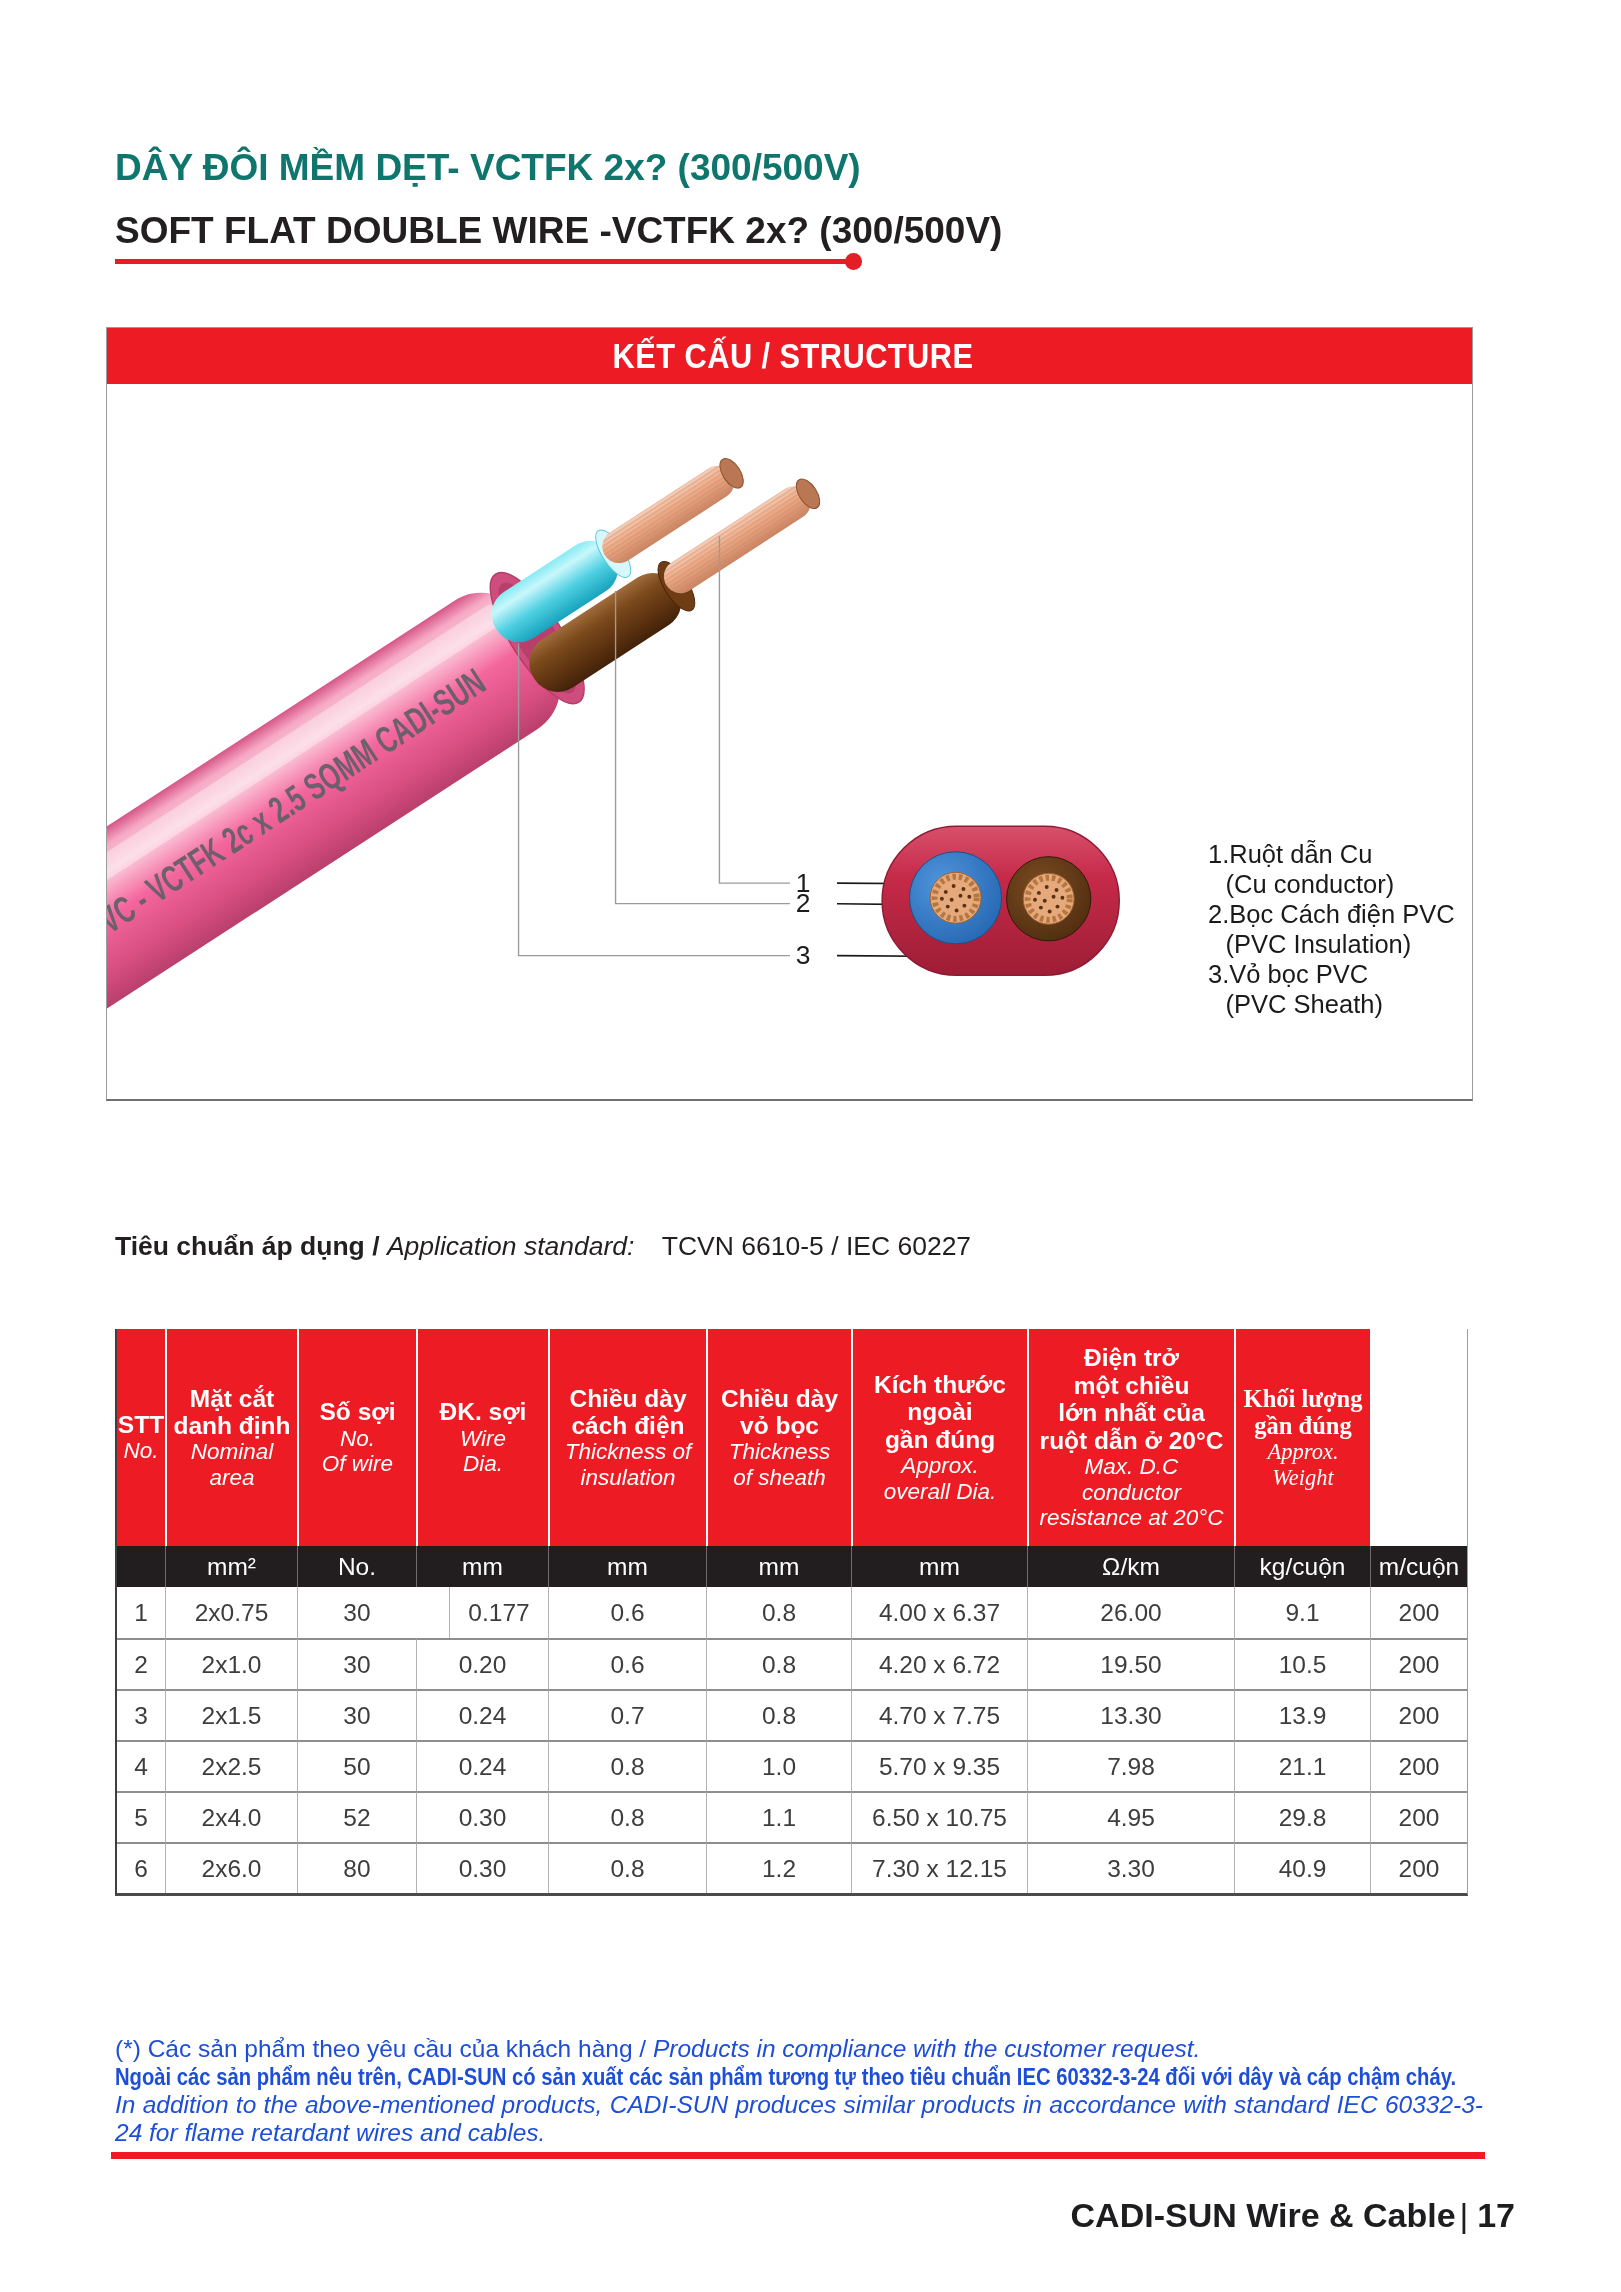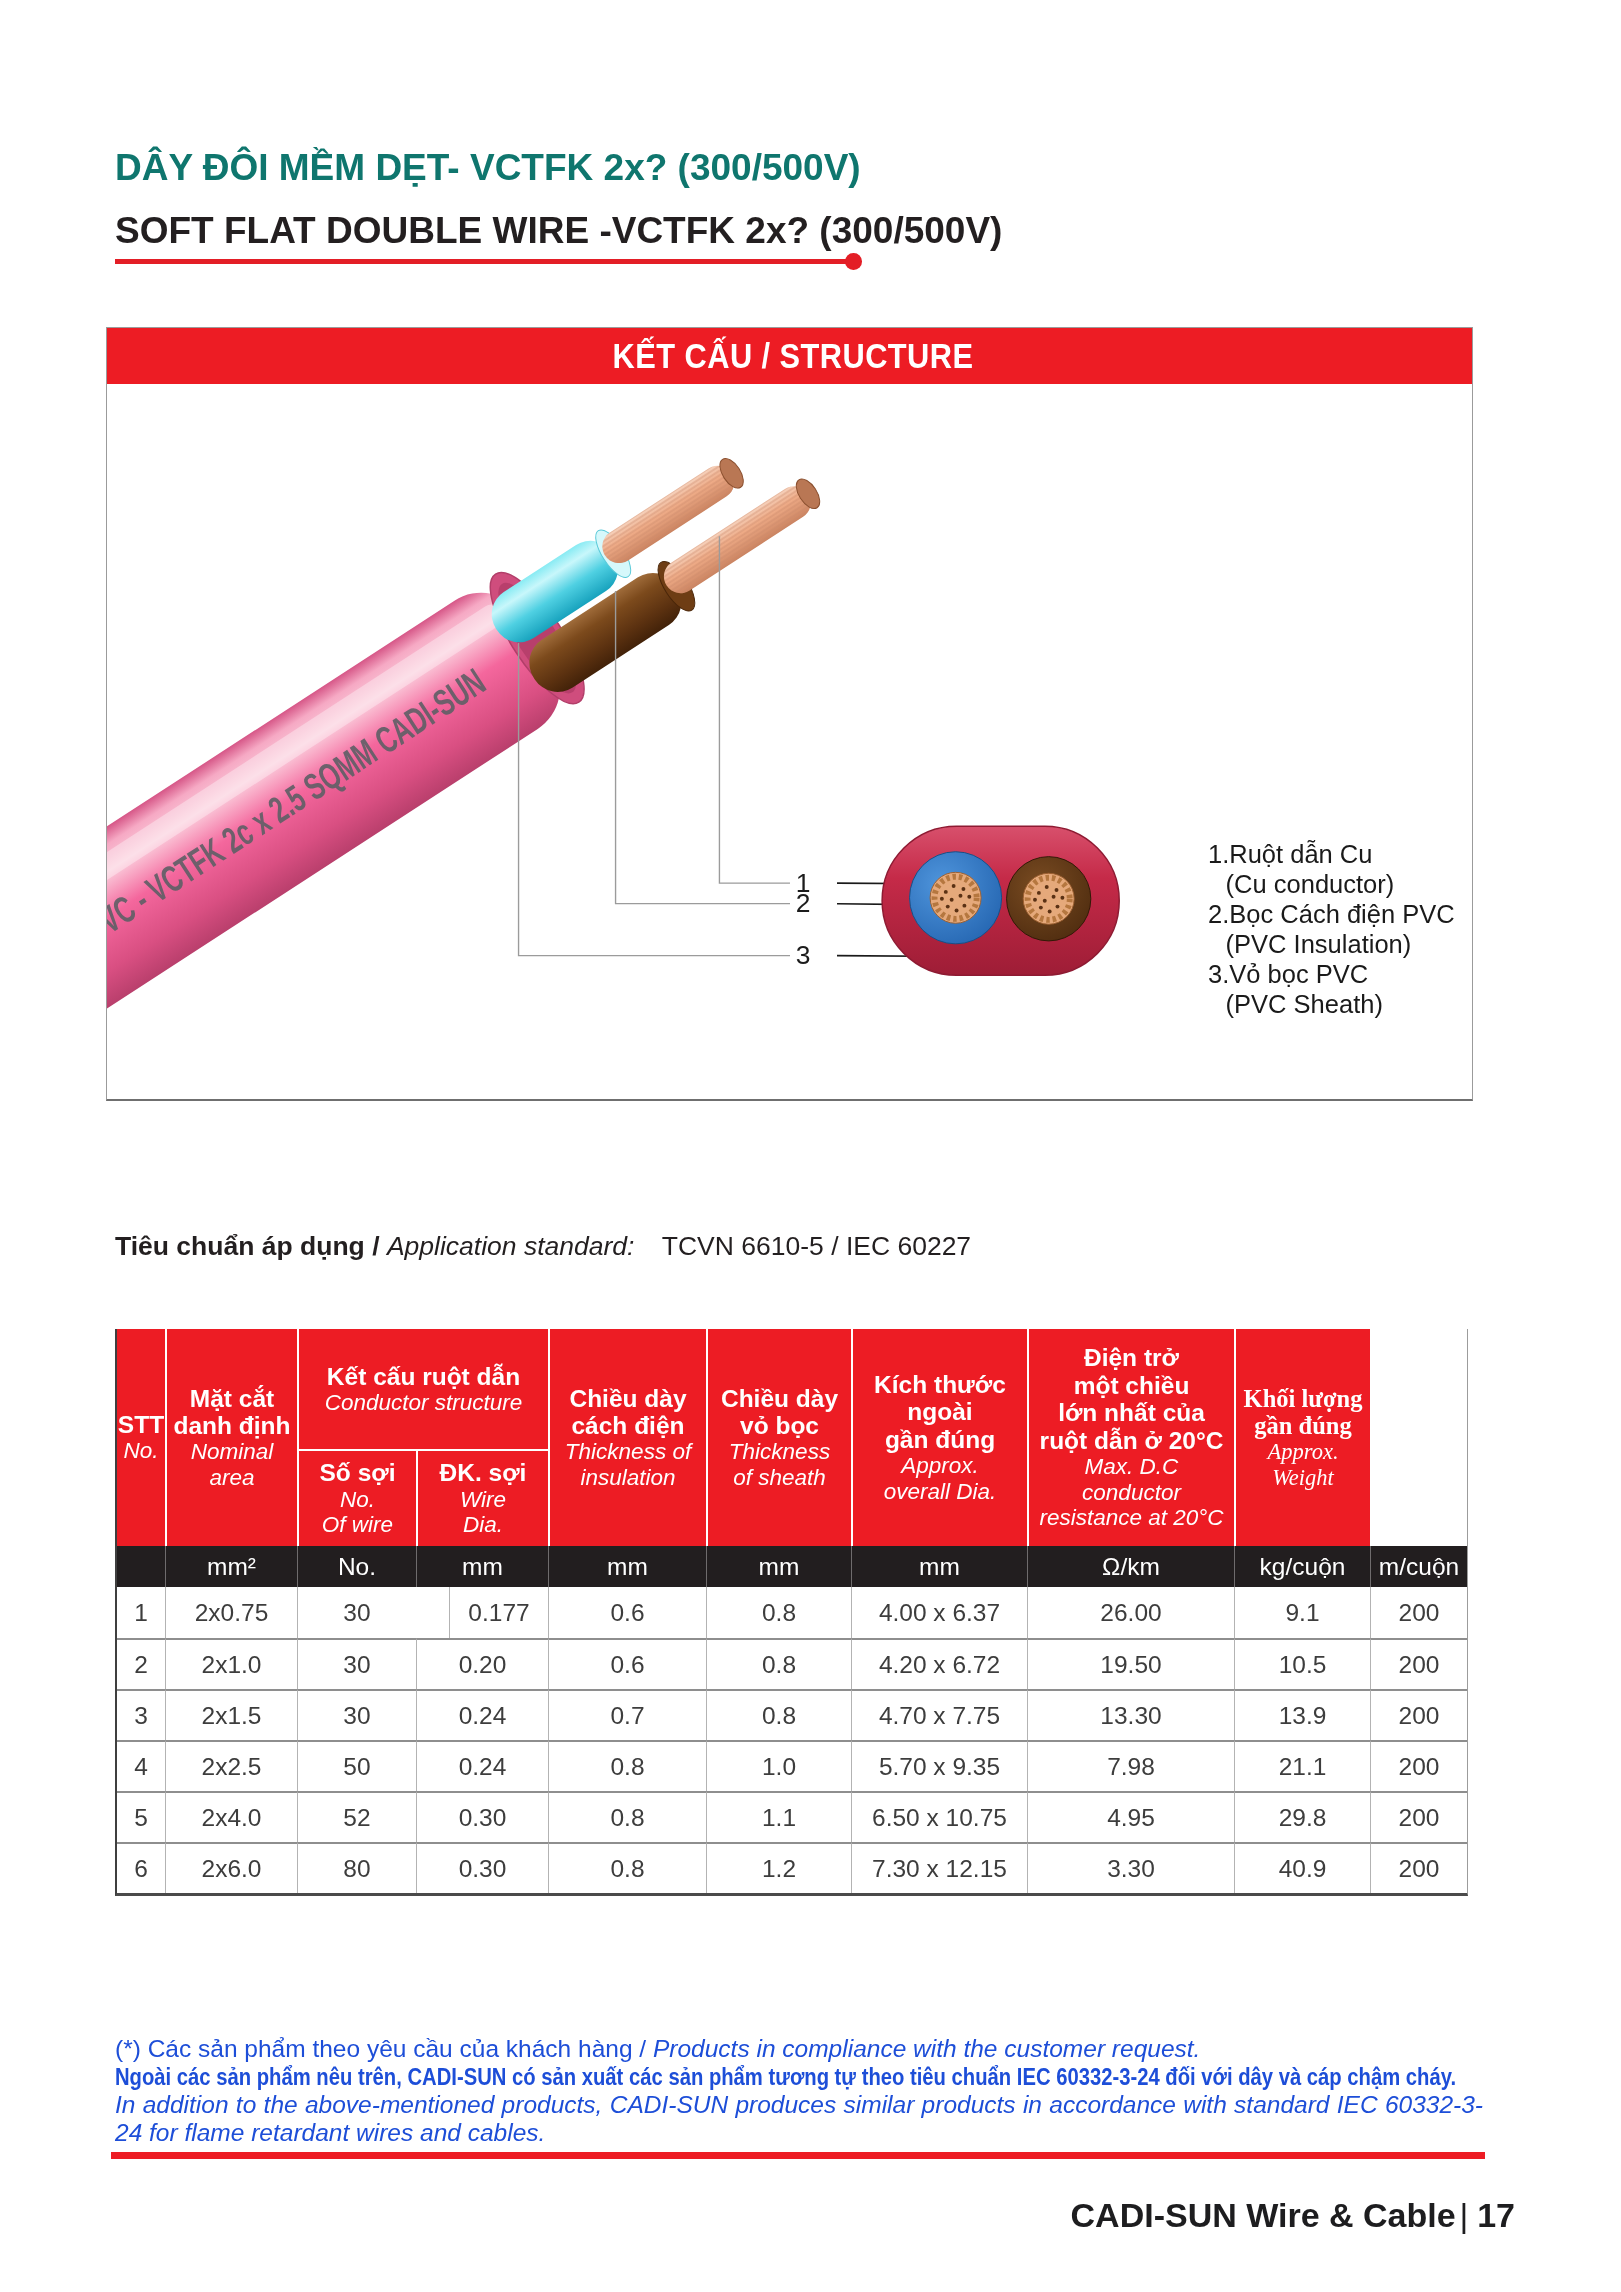--- a/index.html
+++ b/index.html
@@ -220,24 +220,20 @@
         <div class="h-vi">STT</div>
         <div class="h-en">No.</div>
       </div>
       <div class="hc" style="grid-column: 2;">
         <div class="h-vi">Mặt cắt</div>
         <div class="h-vi">danh định</div>
         <div class="h-en">Nominal</div>
         <div class="h-en">area</div>
       </div>
       <div class="hg">
-        <div class="hg-top">
-          <div class="h-vi">Kết cấu ruột dẫn</div>
-          <div class="h-en">Conductor structure</div>
-        </div>
         <div class="hg-sub">
           <div class="sub">
             <div class="h-vi">Số sợi</div>
             <div class="h-en">No.</div>
             <div class="h-en">Of wire</div>
           </div>
           <div class="sub">
             <div class="h-vi">ĐK. sợi</div>
             <div class="h-en">Wire</div>
             <div class="h-en">Dia.</div>

